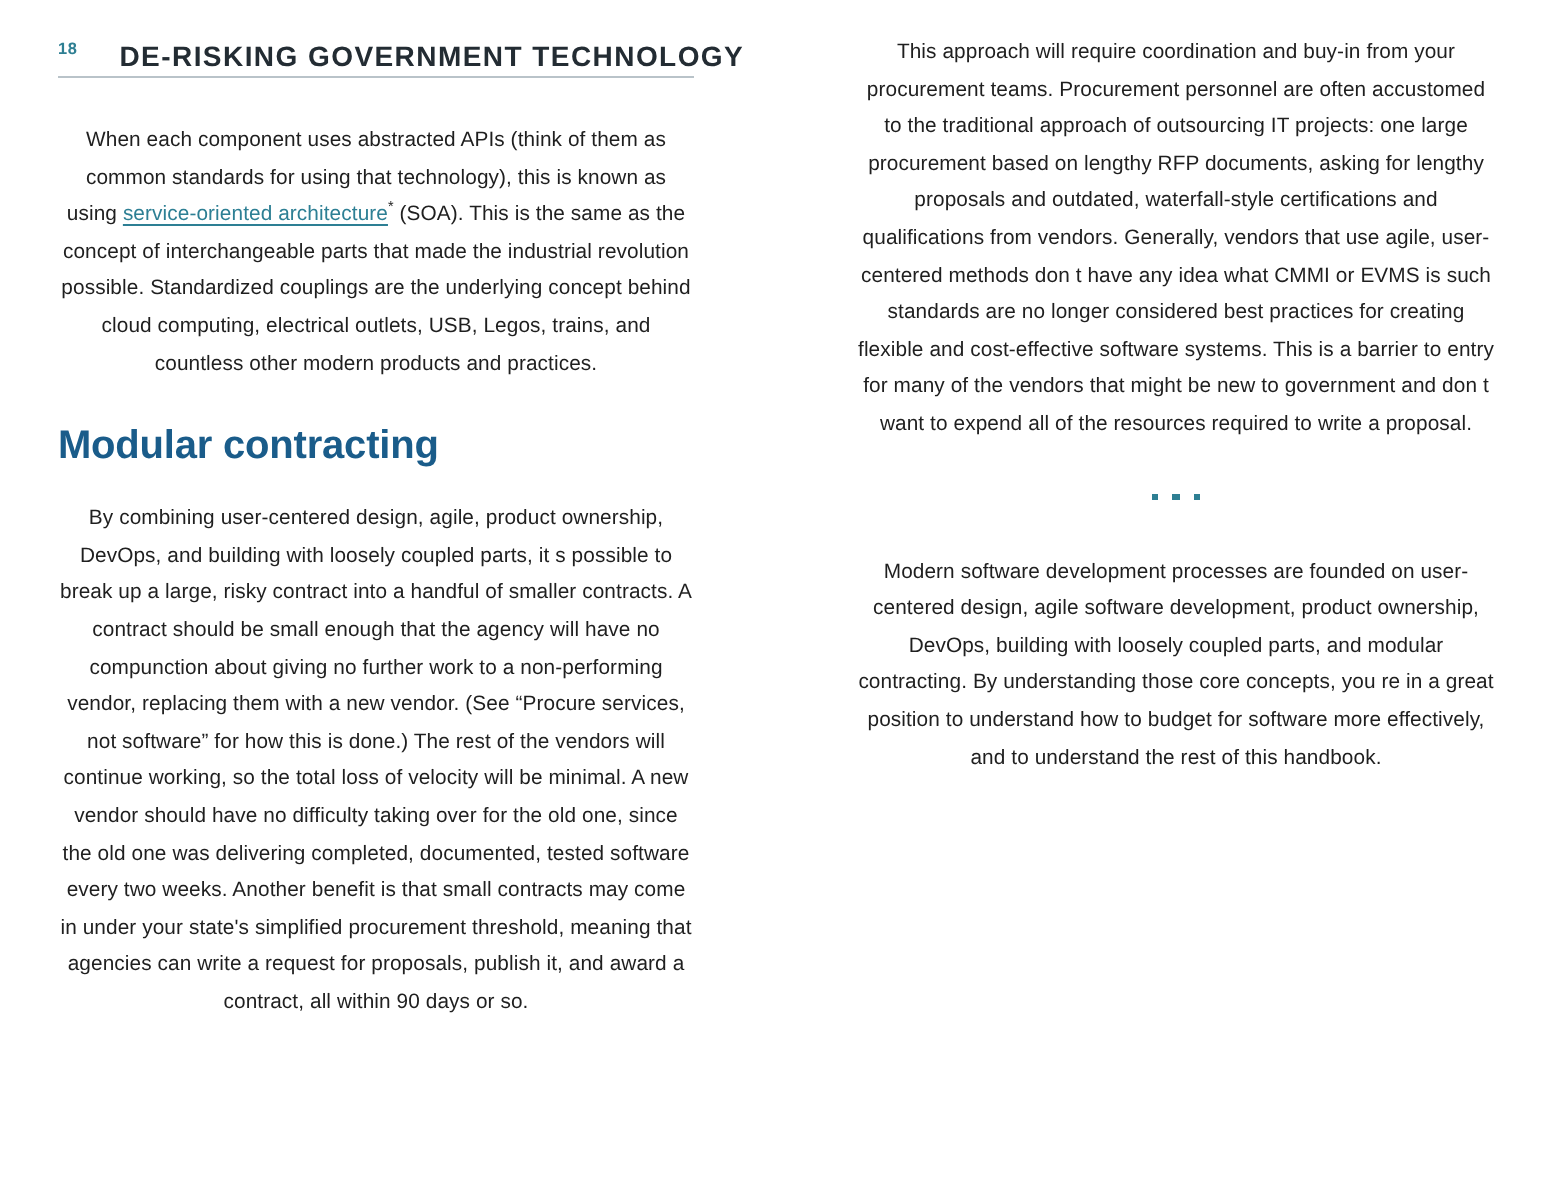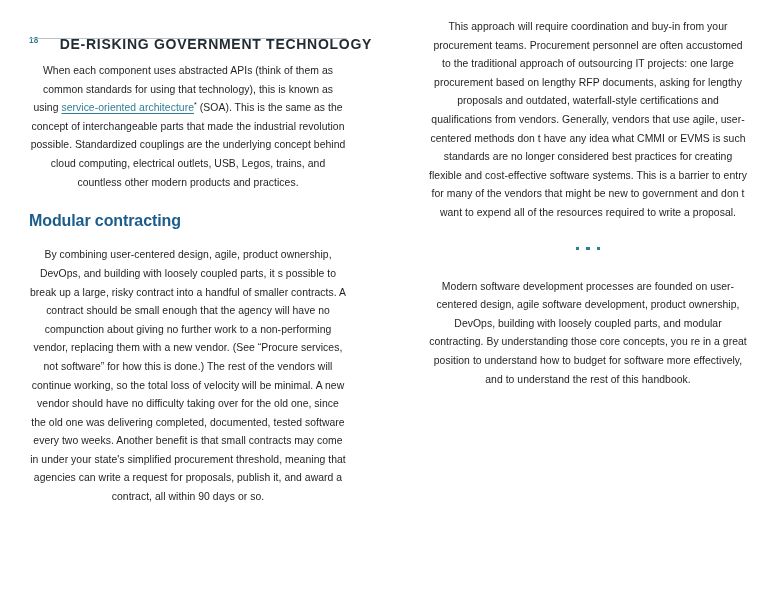--- a/index.html
+++ b/index.html
@@ -35,21 +35,21 @@
 
   .page-left  { padding: 0 41px 0 29px; }
   .page-right { padding: 0 29px 0 41px; }
 
   
   .running-head {
     position: relative;
     height: 44px;
     display: flex;
     align-items: flex-start;
-    padding-top: 37px;
+    padding-top: 21px;
     box-sizing: border-box;
   }
   .running-head::after {
     content: "";
     position: absolute;
     left: 0;
     right: 0;
     bottom: 5px;
     height: 1px;
     background: #b9c3c9;
@@ -96,21 +96,21 @@
   sup.footnote-marker {
     font-size: 7.2px;
     vertical-align: super;
     line-height: 0;
     color: #1f1f1f;
   }
 
   
   h2.section-heading {
     margin: 11px 0 16px 0;
-    font-size: 16px;
+    font-size: 20px;
     font-weight: bold;
     color: #1a5c8a;
     letter-spacing: -0.1px;
     line-height: 1.2;
   }
 
   
   .ornament {
     display: flex;
     justify-content: center;

